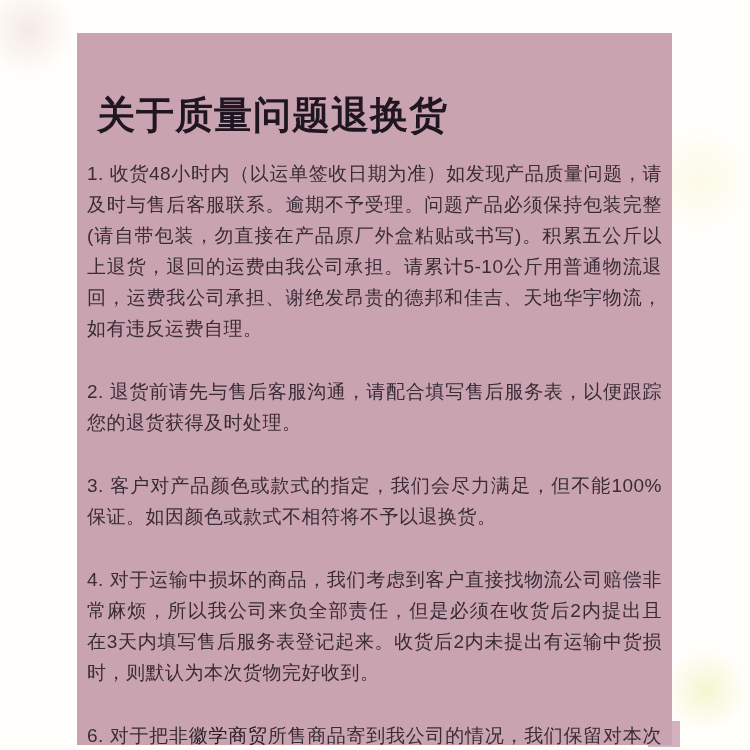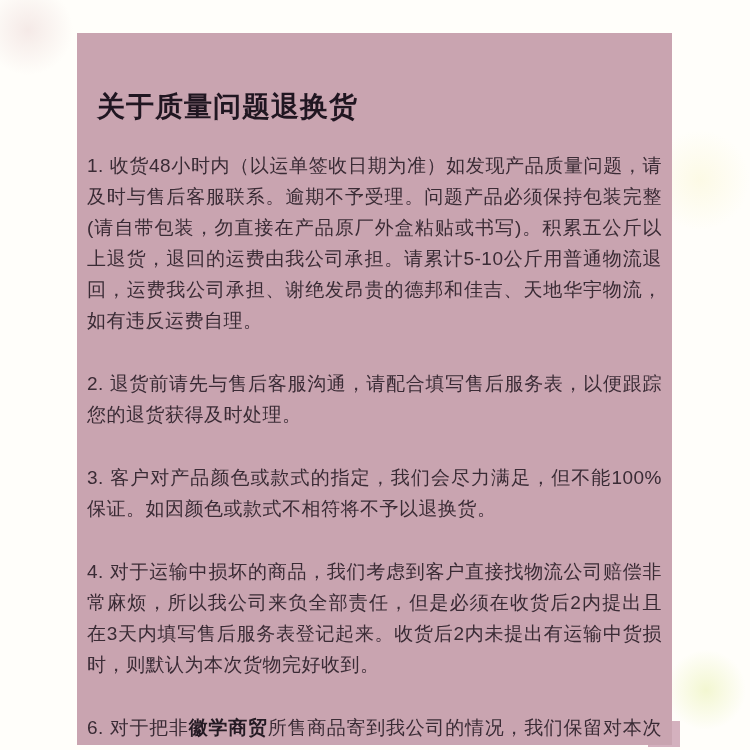--- a/index.html
+++ b/index.html
@@ -36,37 +36,37 @@
     left: 77px;
     top: 33px;
     width: 595px;
     height: 712px;
     background: #c9a4b0;
     box-sizing: border-box;
     padding: 42px 10px 0 10px;
     overflow: hidden;
   }
   .card-title {
-    margin: 8px 0 19px 10px;
-    font-size: 28px;
+    margin: 16px 0 19px 10px;
+    font-size: 38px;
     line-height: 48px;
     font-weight: bold;
     color: #201621;
     letter-spacing: 1px;
   }
   .policy-paragraph {
     margin: 0 0 32px 0;
     font-size: 19px;
     line-height: 31px;
     color: #3a2b35;
     text-align: justify;
     letter-spacing: 0.5px;
   }
   .brand-name {
-    font-weight: bold;
+    font-weight: normal;
     color: #241a23;
   }
 </style>
 </head>
 <body>
 
 <div class="page">
 
   <div class="artifact-rect"></div>
 

